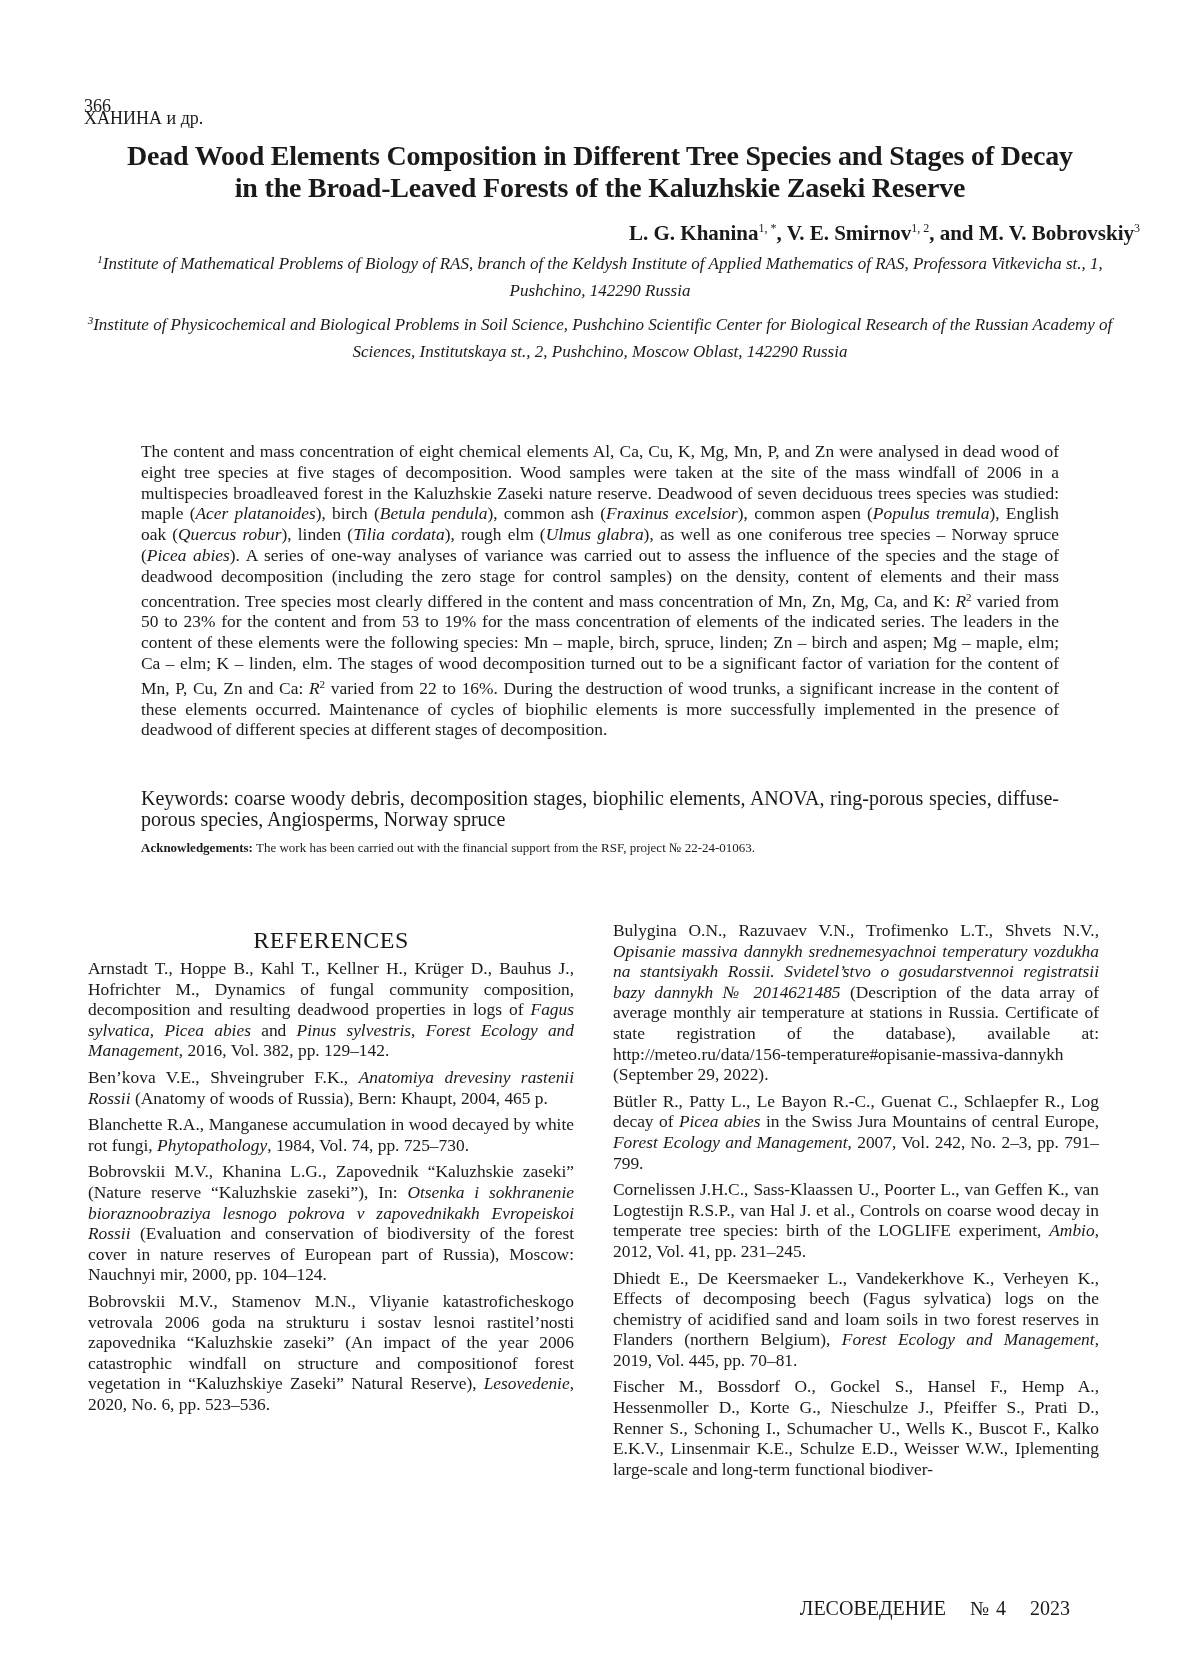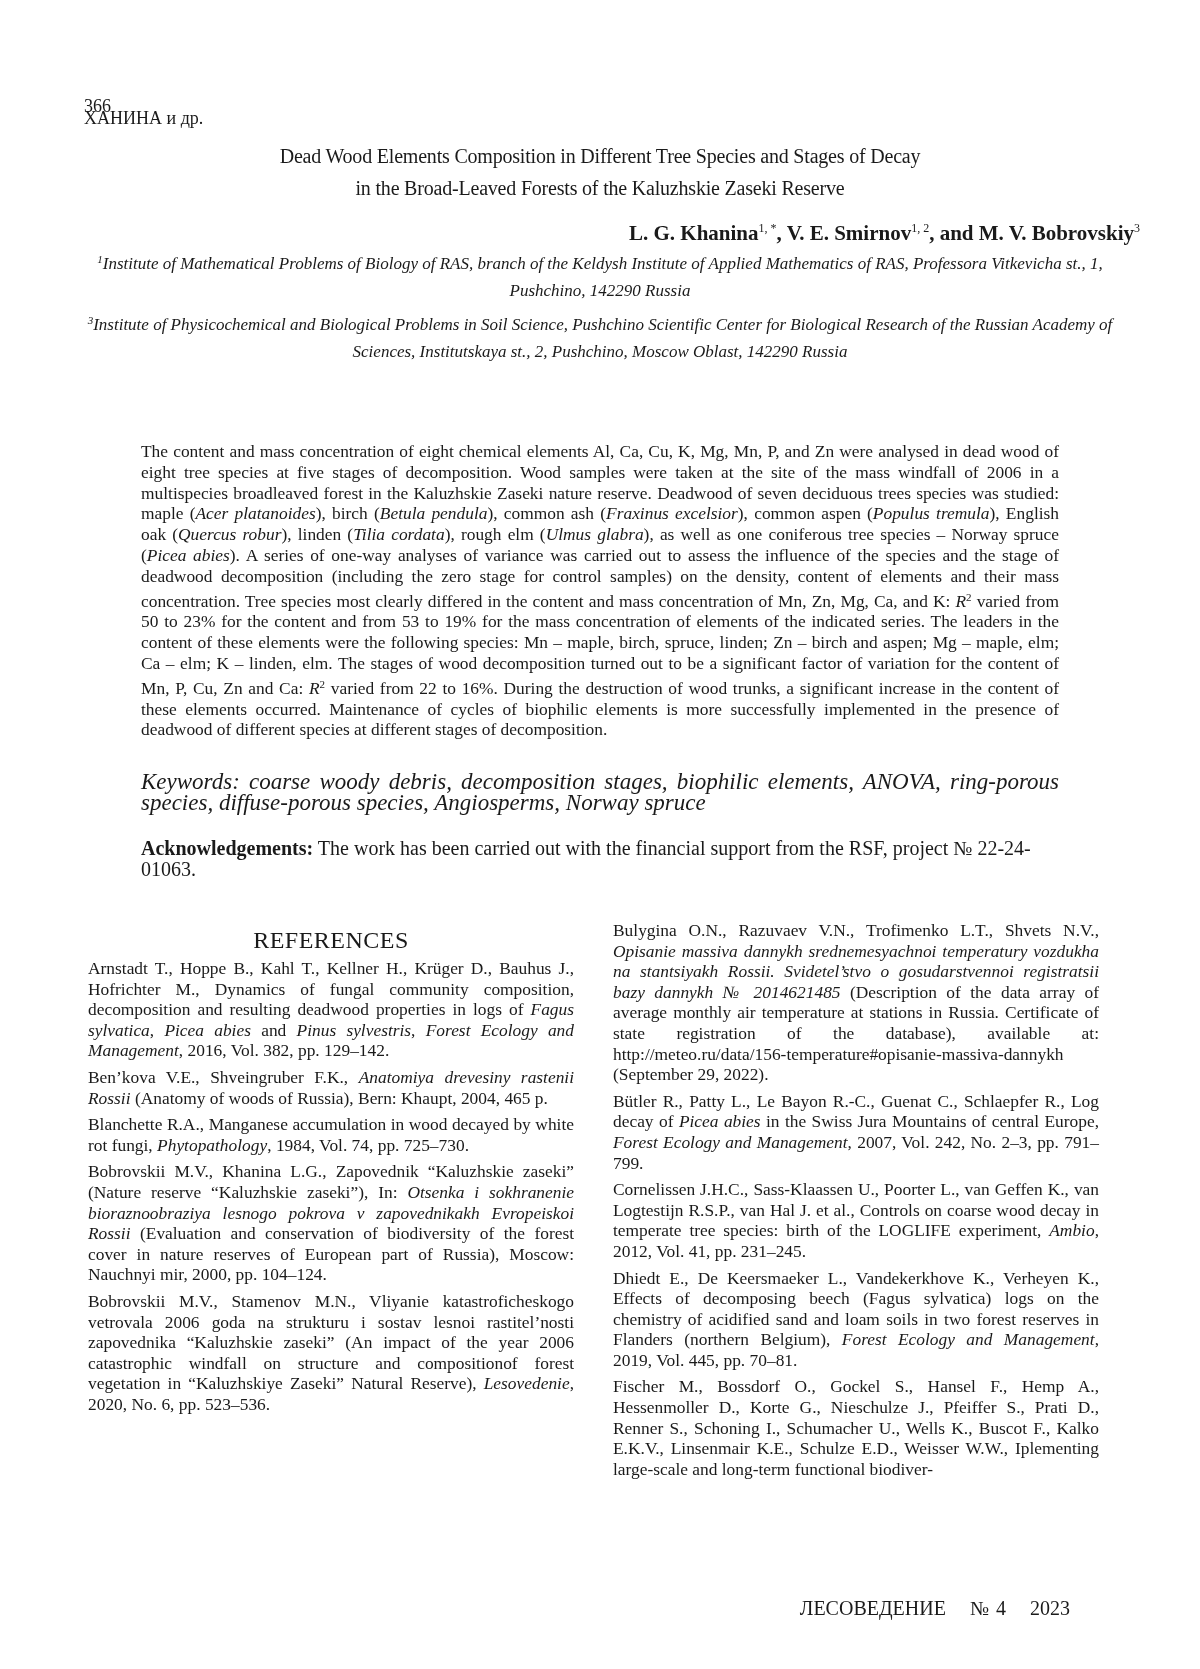--- a/index.html
+++ b/index.html
@@ -5,38 +5,38 @@
   html, body { margin: 0; padding: 0; background: #ffffff; }
   body { width: 1200px; height: 1669px; position: relative; overflow: hidden;
          font-family: "Liberation Serif", "DejaVu Serif", serif; color: #1a1a1a; }
   .page { position: absolute; left: 0; top: 0; width: 1200px; height: 1216px; }
 
   .running-head { position: absolute; top: 96px; left: 84px; right: 84px; height: 24px; font-size: 18px; }
   .page-number { position: absolute; left: 0; top: 0; }
   .running-authors { position: absolute; left: 0; right: 0; top: 12px; text-align: left; }
 
   .title { position: absolute; top: 140px; left: 60px; right: 60px; text-align: center;
-           font-weight: normal; font-size: 20px; line-height: 32px; letter-spacing: -0.2px; }
+           font-weight: bold; font-size: 28px; line-height: 32px; letter-spacing: -0.2px; }
   .authors { position: absolute; top: 215px; left: 60px; right: 60px; text-align: right;
              font-weight: bold; font-size: 21px; line-height: 26px; }
   .authors sup { font-size: 12px; font-weight: normal; vertical-align: 8px; }
 
   .affils { position: absolute; top: 246px; left: 60px; right: 60px; text-align: center;
             font-style: italic; font-size: 17px; line-height: 27px; }
   .affil { margin-bottom: 3px; }
   .affil sup { font-size: 11px; vertical-align: 6px; }
 
   .abstract { position: absolute; top: 441px; left: 141px; width: 918px; text-align: justify;
               font-size: 17.4px; line-height: 20.8px; hyphens: manual; }
   .abstract i { font-style: italic; }
   .abstract sup { font-size: 11px; vertical-align: 6px; }
 
-  .keywords { position: absolute; top: 772px; left: 141px; width: 918px; font-style: italic;
-              font-size: 23px; line-height: 20.8px; text-align: justify; }
-  .ack { position: absolute; top: 838px; left: 141px; width: 918px; font-size: 20px; line-height: 20.8px; }
+  .keywords { position: absolute; top: 788px; left: 141px; width: 918px; 
+              font-size: 20px; line-height: 20.8px; text-align: justify; }
+  .ack { position: absolute; top: 838px; left: 141px; width: 918px; font-size: 13px; line-height: 20.8px; }
   .ack b { font-weight: bold; }
 
   .col { position: absolute; top: 928px; width: 486px; font-size: 17.4px; line-height: 20.6px; }
   .col-left { left: 88px; }
   .col-right { left: 613px; top: 920px; }
   .ref-heading { text-align: center; font-size: 24px; letter-spacing: 0.5px; margin: 0 0 6px 0; line-height: 24px; }
   .ref { text-align: justify; margin-bottom: 6px; }
   .ref i { font-style: italic; }
 
   .footer { position: absolute; top: 1597px; right: 130px; font-size: 20px; word-spacing: 2px; }

